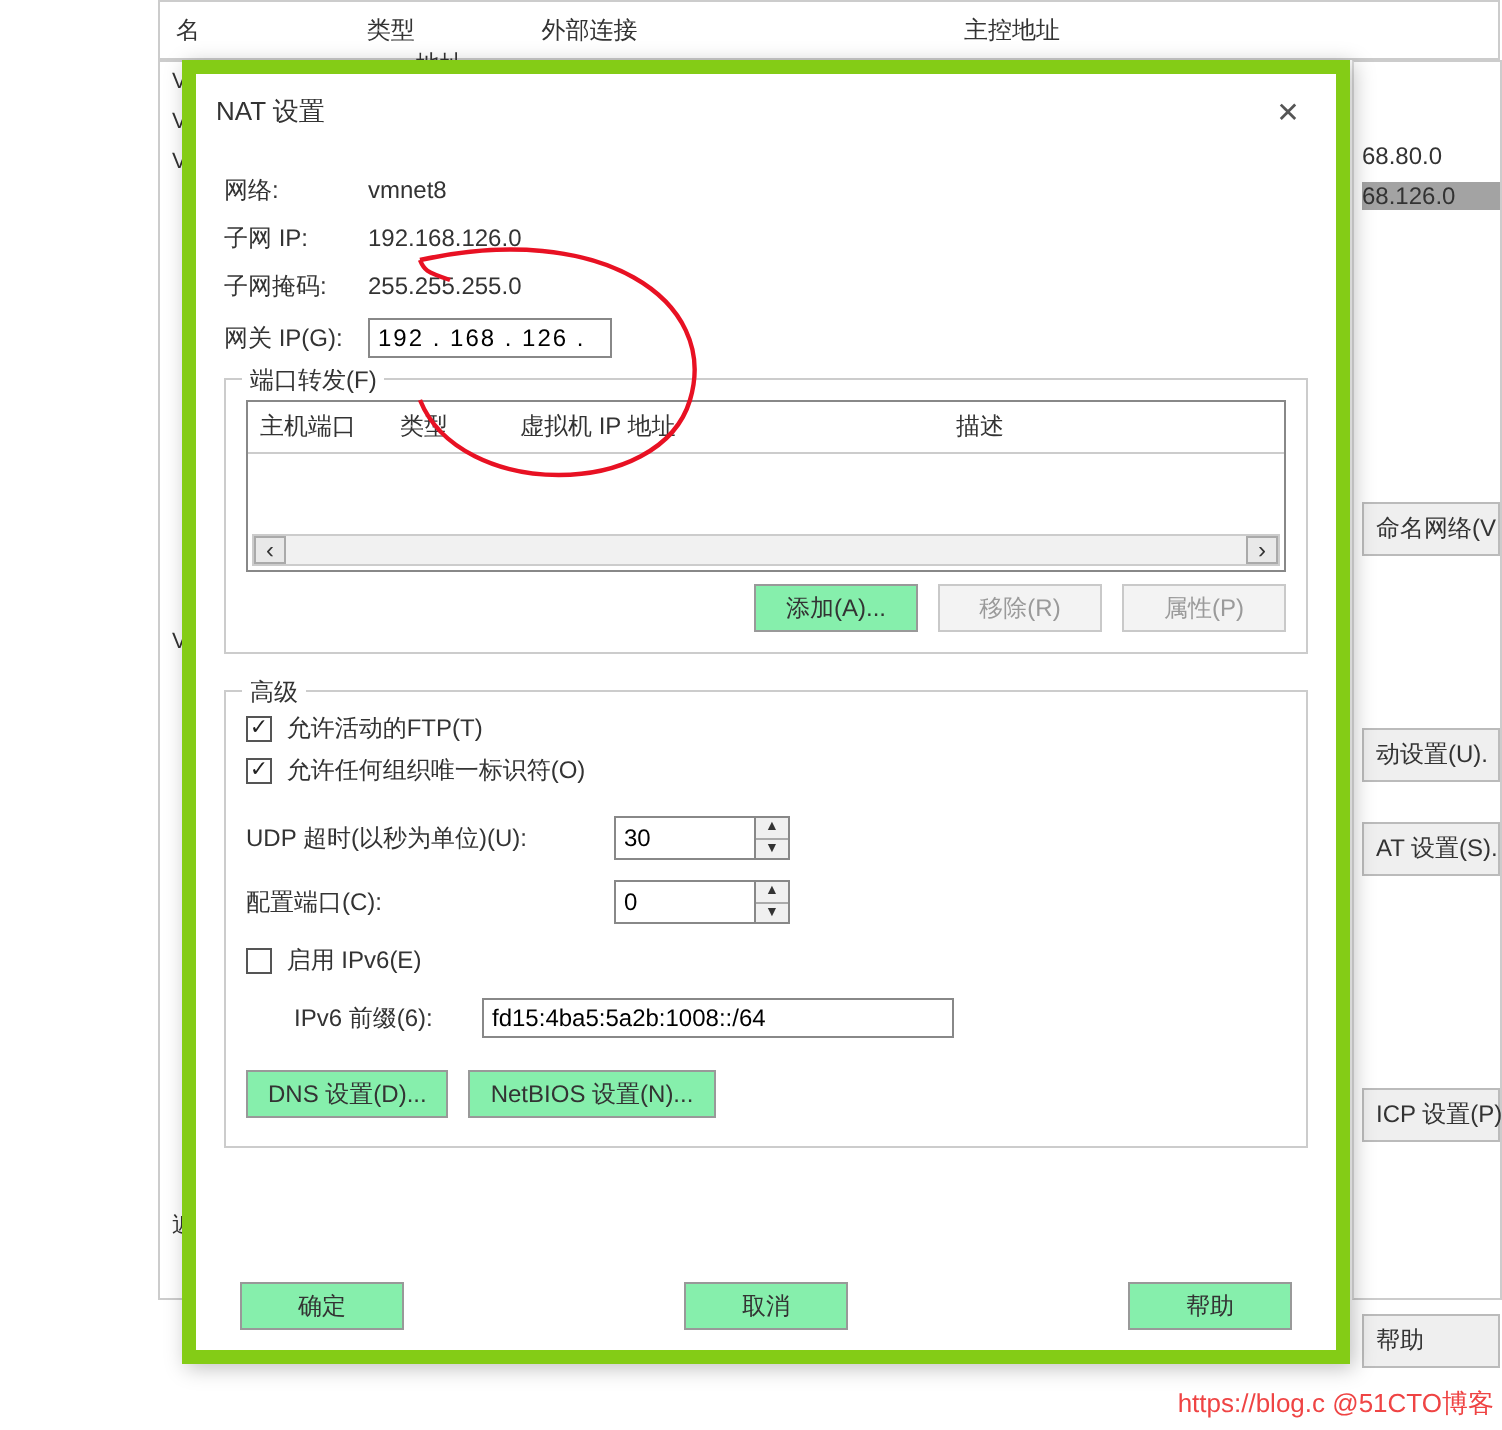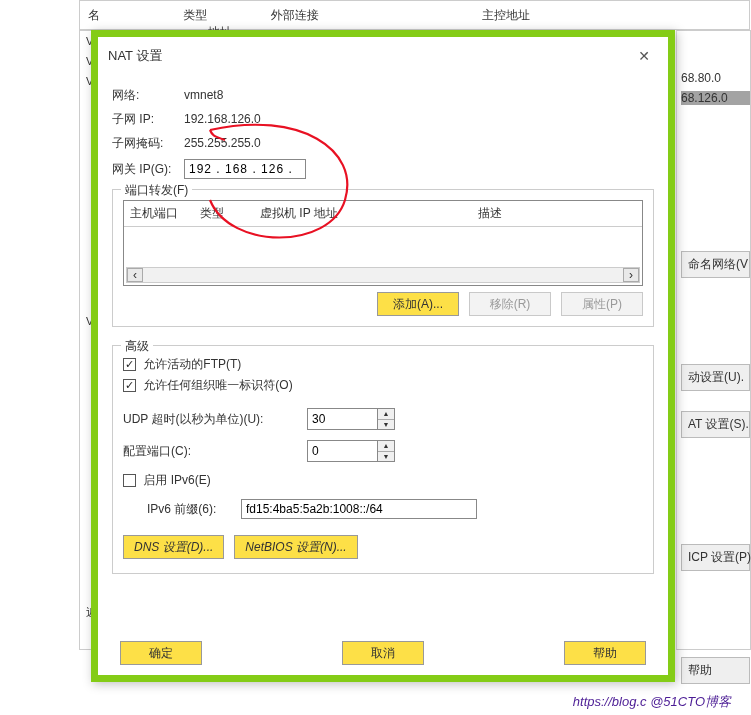--- a/index.html
+++ b/index.html
@@ -61,46 +61,46 @@
   .table-box { border:1px solid #888; height:86px; margin-bottom:6px; position:relative; }
   .table-head { display:flex; border-bottom:1px solid #ccc; font-size:12px; }
   .th { padding:4px 6px; }
   .th1 { width:70px; } .th2 { width:60px; } .th3 { flex:1; } .th4 { width:170px; }
   .table-scroll { position:absolute; left:2px; right:2px; bottom:2px; height:16px; display:flex; align-items:center; background:#f1f1f1; border:1px solid #ccc; }
   .scroll-btn { width:16px; height:14px; display:flex; align-items:center; justify-content:center; border:1px solid #aaa; background:#e9e9e9; }
   .scroll-track { flex:1; }
 
   .btnrow { display:flex; justify-content:flex-end; gap:10px; margin-top:2px; }
   .btn {
-    min-width:82px; height:24px; border:1px solid #999; background:#fde047;
+    min-width:82px; height:24px; border:1px solid #999; background:#86efac;
     font-family:inherit; font-size:12px; display:flex; align-items:center; justify-content:center;
     padding: 0 8px;
   }
   .btn.disabled { color:#9a9a9a; border-color:#c9c9c9; background:#f3f3f3; }
-  .btn.small { min-width:auto; padding:10px 10px;font-style:italic; }
+  .btn.small { min-width:auto; padding:10px 10px; }
 
   .checkbox { width:13px; height:13px; border:1px solid #555; background:#fff; display:inline-flex; align-items:center; justify-content:center; margin-right:4px; vertical-align:middle;}
   .checkbox.checked::after { content:"✓"; font-size:11px; color:#222; line-height:1; }
 
   .spin { display:flex; }
   .spin input { width:70px; border:1px solid #888; border-right:none; height:22px; padding:2px 4px; font-size:12px; }
   .spin .arrows { width:18px; border:1px solid #888; display:flex; flex-direction:column; }
   .spin .arrows div { flex:1; display:flex; align-items:center; justify-content:center; font-size:7px; background:#f0f0f0; border-bottom:1px solid #aaa;}
   .spin .arrows div:last-child { border-bottom:none; }
 
   .advrow { display:flex; align-items:center; margin-bottom:10px; gap:8px; }
   .advrow .w { width:176px; }
 
   .bottom-buttons { display:flex; justify-content:space-between; gap:10px; padding:10px 22px; border-top: none; }
 
   
   .anno { position:absolute; pointer-events:none; }
   .anno svg { position:absolute; left:0; top:0; }
 
-  .watermark { position:absolute; right:20px; bottom:4px; color:#4c1d95; font-size:13px; font-style:italic;}
+  .watermark { position:absolute; right:4px; bottom:4px; color:#ef4444; font-size:13px; }
 </style>
 </head>
 <body>
 
 <div class="bg-frag bg-header">
   <span>名</span>
   <span style="margin-left:40px">类型</span>
   <span style="margin-left:20px">外部连接</span>
   <span style="margin-left:120px">主控地址</span>
   <span style="margin-left:120px">地址</span>

